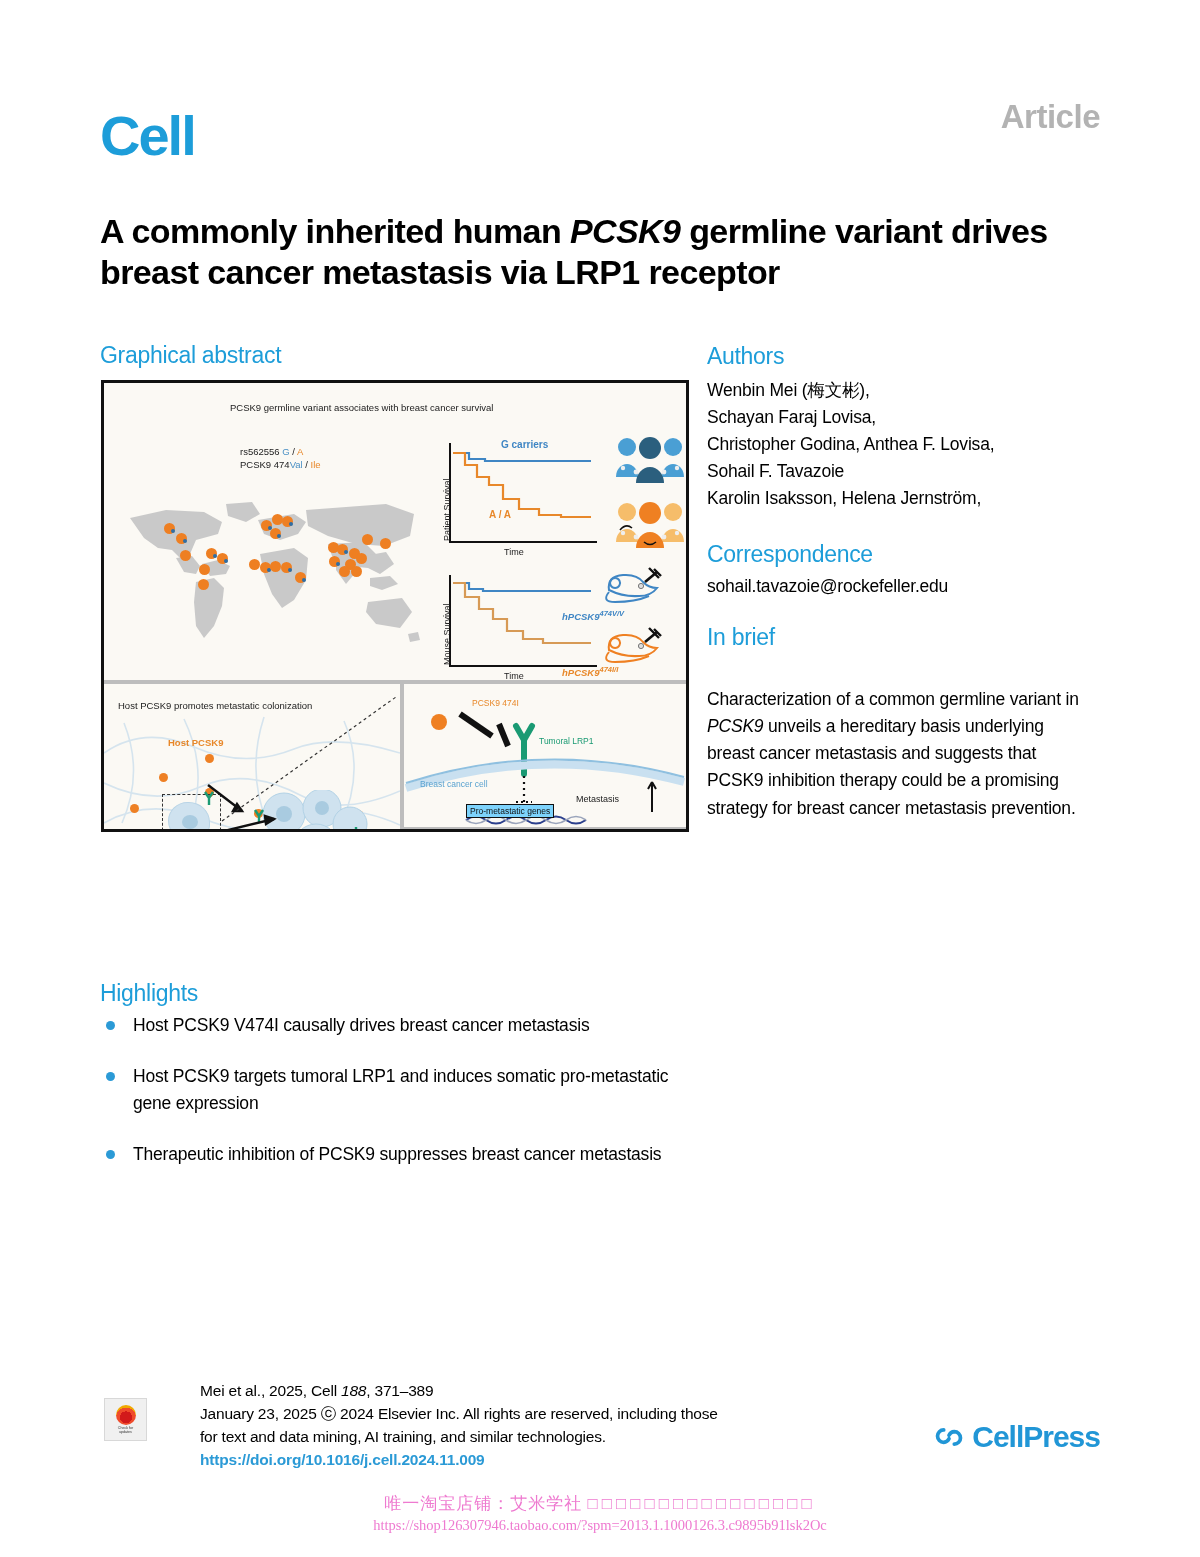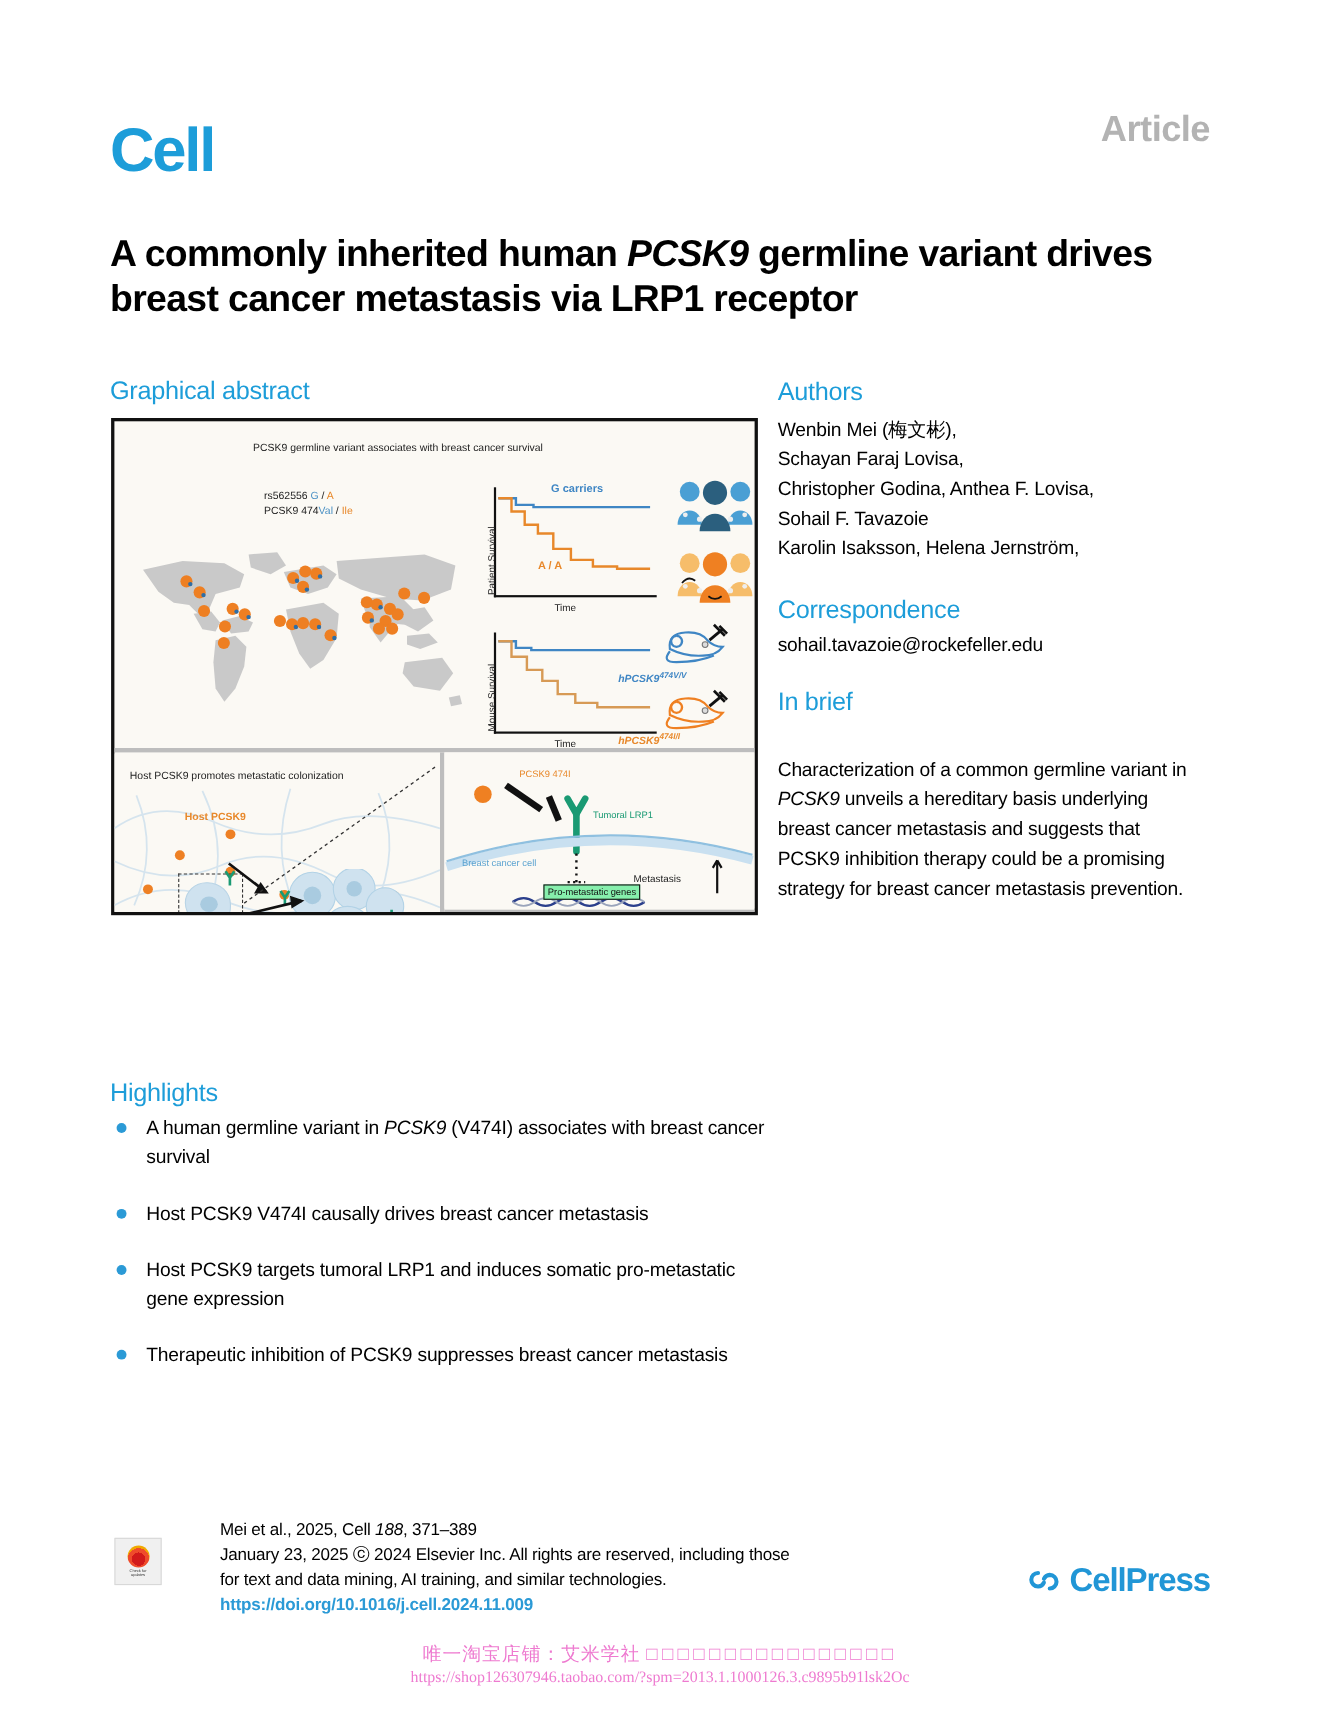--- a/index.html
+++ b/index.html
@@ -95,22 +95,22 @@
   .tnuc  { position:absolute; border-radius:50%; background:#a9cbe0; }
   .pcsk9dot { position:absolute; width:9px;height:9px;border-radius:50%;background:#ee8024; }
   .tissue { position:absolute; left:0; bottom:0; width:100%; height:62px; background:#f7d9d9; }
   .tissue-band { position:absolute; left:0; top:0; width:100%; height:16px; background:#f3e3c2; border-bottom:1px solid #e3cfa5; }
   .tissue-band2 { position:absolute; left:0; bottom:0; width:100%; height:14px; background:#f3e3c2; border-top:1px solid #e3cfa5; }
   .dashbox { position:absolute; border:1px dashed #333; }
 
   
   .rp { position:absolute; background:#fbf9f4; }
   .gene-box {
-    position:absolute; border:1.2px solid #111; background:#86efac;
-    font-size:8.5px; padding:1px 3px; white-space:nowrap; color:#111;margin-left:28px;
+    position:absolute; border:1.2px solid #111; background:#7dd3fc;
+    font-size:8.5px; padding:1px 3px; white-space:nowrap; color:#111;
   }
   .smalltxt { position:absolute; font-size:8.5px; color:#222; white-space:nowrap; }
   .bluetxt { color:#5ba3d0; }
   .orgtxt  { color:#e8882a; }
   .greentxt{ color:#1a9a73; }
 
   
   .hl-head { position:absolute; left:100px; top:980px; }
   .hl-list { position:absolute; left:100px; top:1012px; width:600px; }
   .hl-item { position:relative; padding-left:33px; margin-bottom:25px;
@@ -484,21 +484,20 @@
         <span>Anti-PCSK9</span><br>
         <span>therapy</span>
       </div>
       <div class="gene-box" style="left:62px; top:114px;">Pro-metastatic genes</div>
       <div class="smalltxt" style="left:176px; top:100px; font-size:9px;"><span>Metastasis</span></div>
     </div>
   </div>
 
   <div class="sec-head hl-head">Highlights</div>
   <div class="hl-list">
-    <div class="hl-item"><span>A human germline variant in </span><i>PCSK9</i><span> (V474I) associates with breast cancer survival</span></div>
     <div class="hl-item"><span>Host PCSK9 V474I causally drives breast cancer metastasis</span></div>
     <div class="hl-item"><span>Host PCSK9 targets tumoral LRP1 and induces somatic pro-metastatic gene expression</span></div>
     <div class="hl-item"><span>Therapeutic inhibition of PCSK9 suppresses breast cancer metastasis</span></div>
   </div>
 
   <div class="sec-head auth-head">Authors</div>
   <div class="auth-body">
     <div>Wenbin Mei (梅文彬),</div>
     <div>Schayan Faraj Lovisa,</div>
     <div>Christopher Godina, Anthea F. Lovisa,</div>

